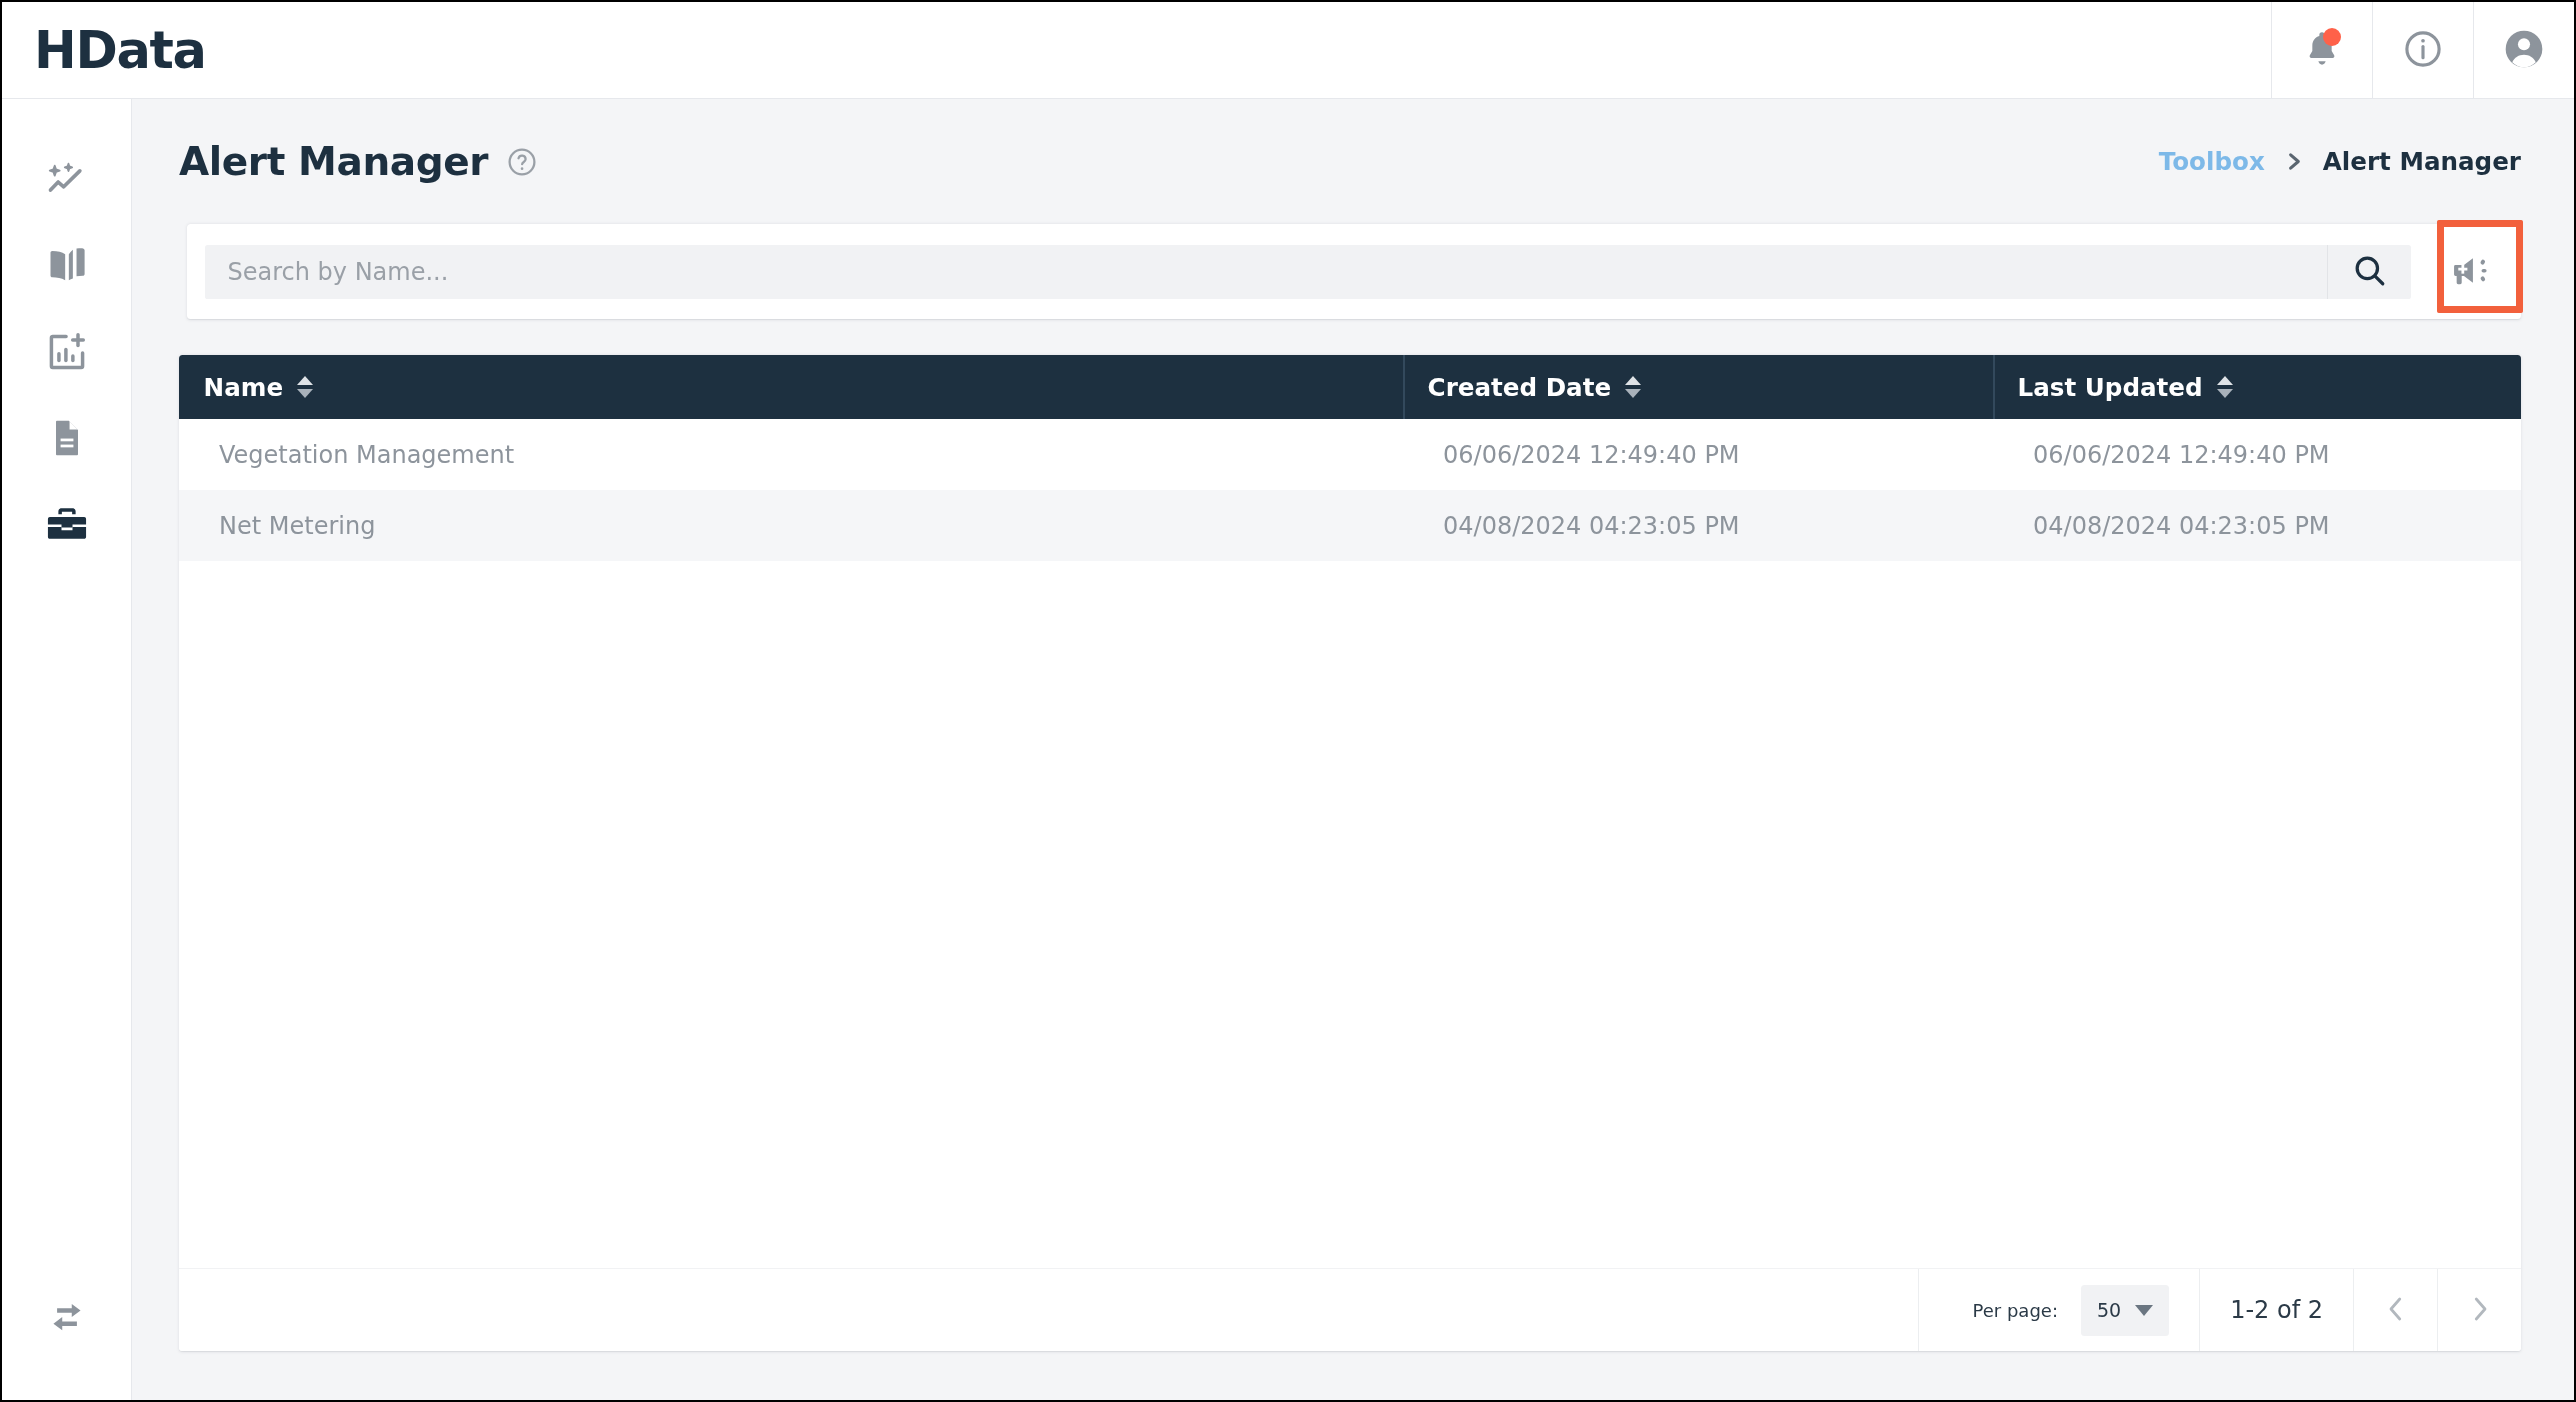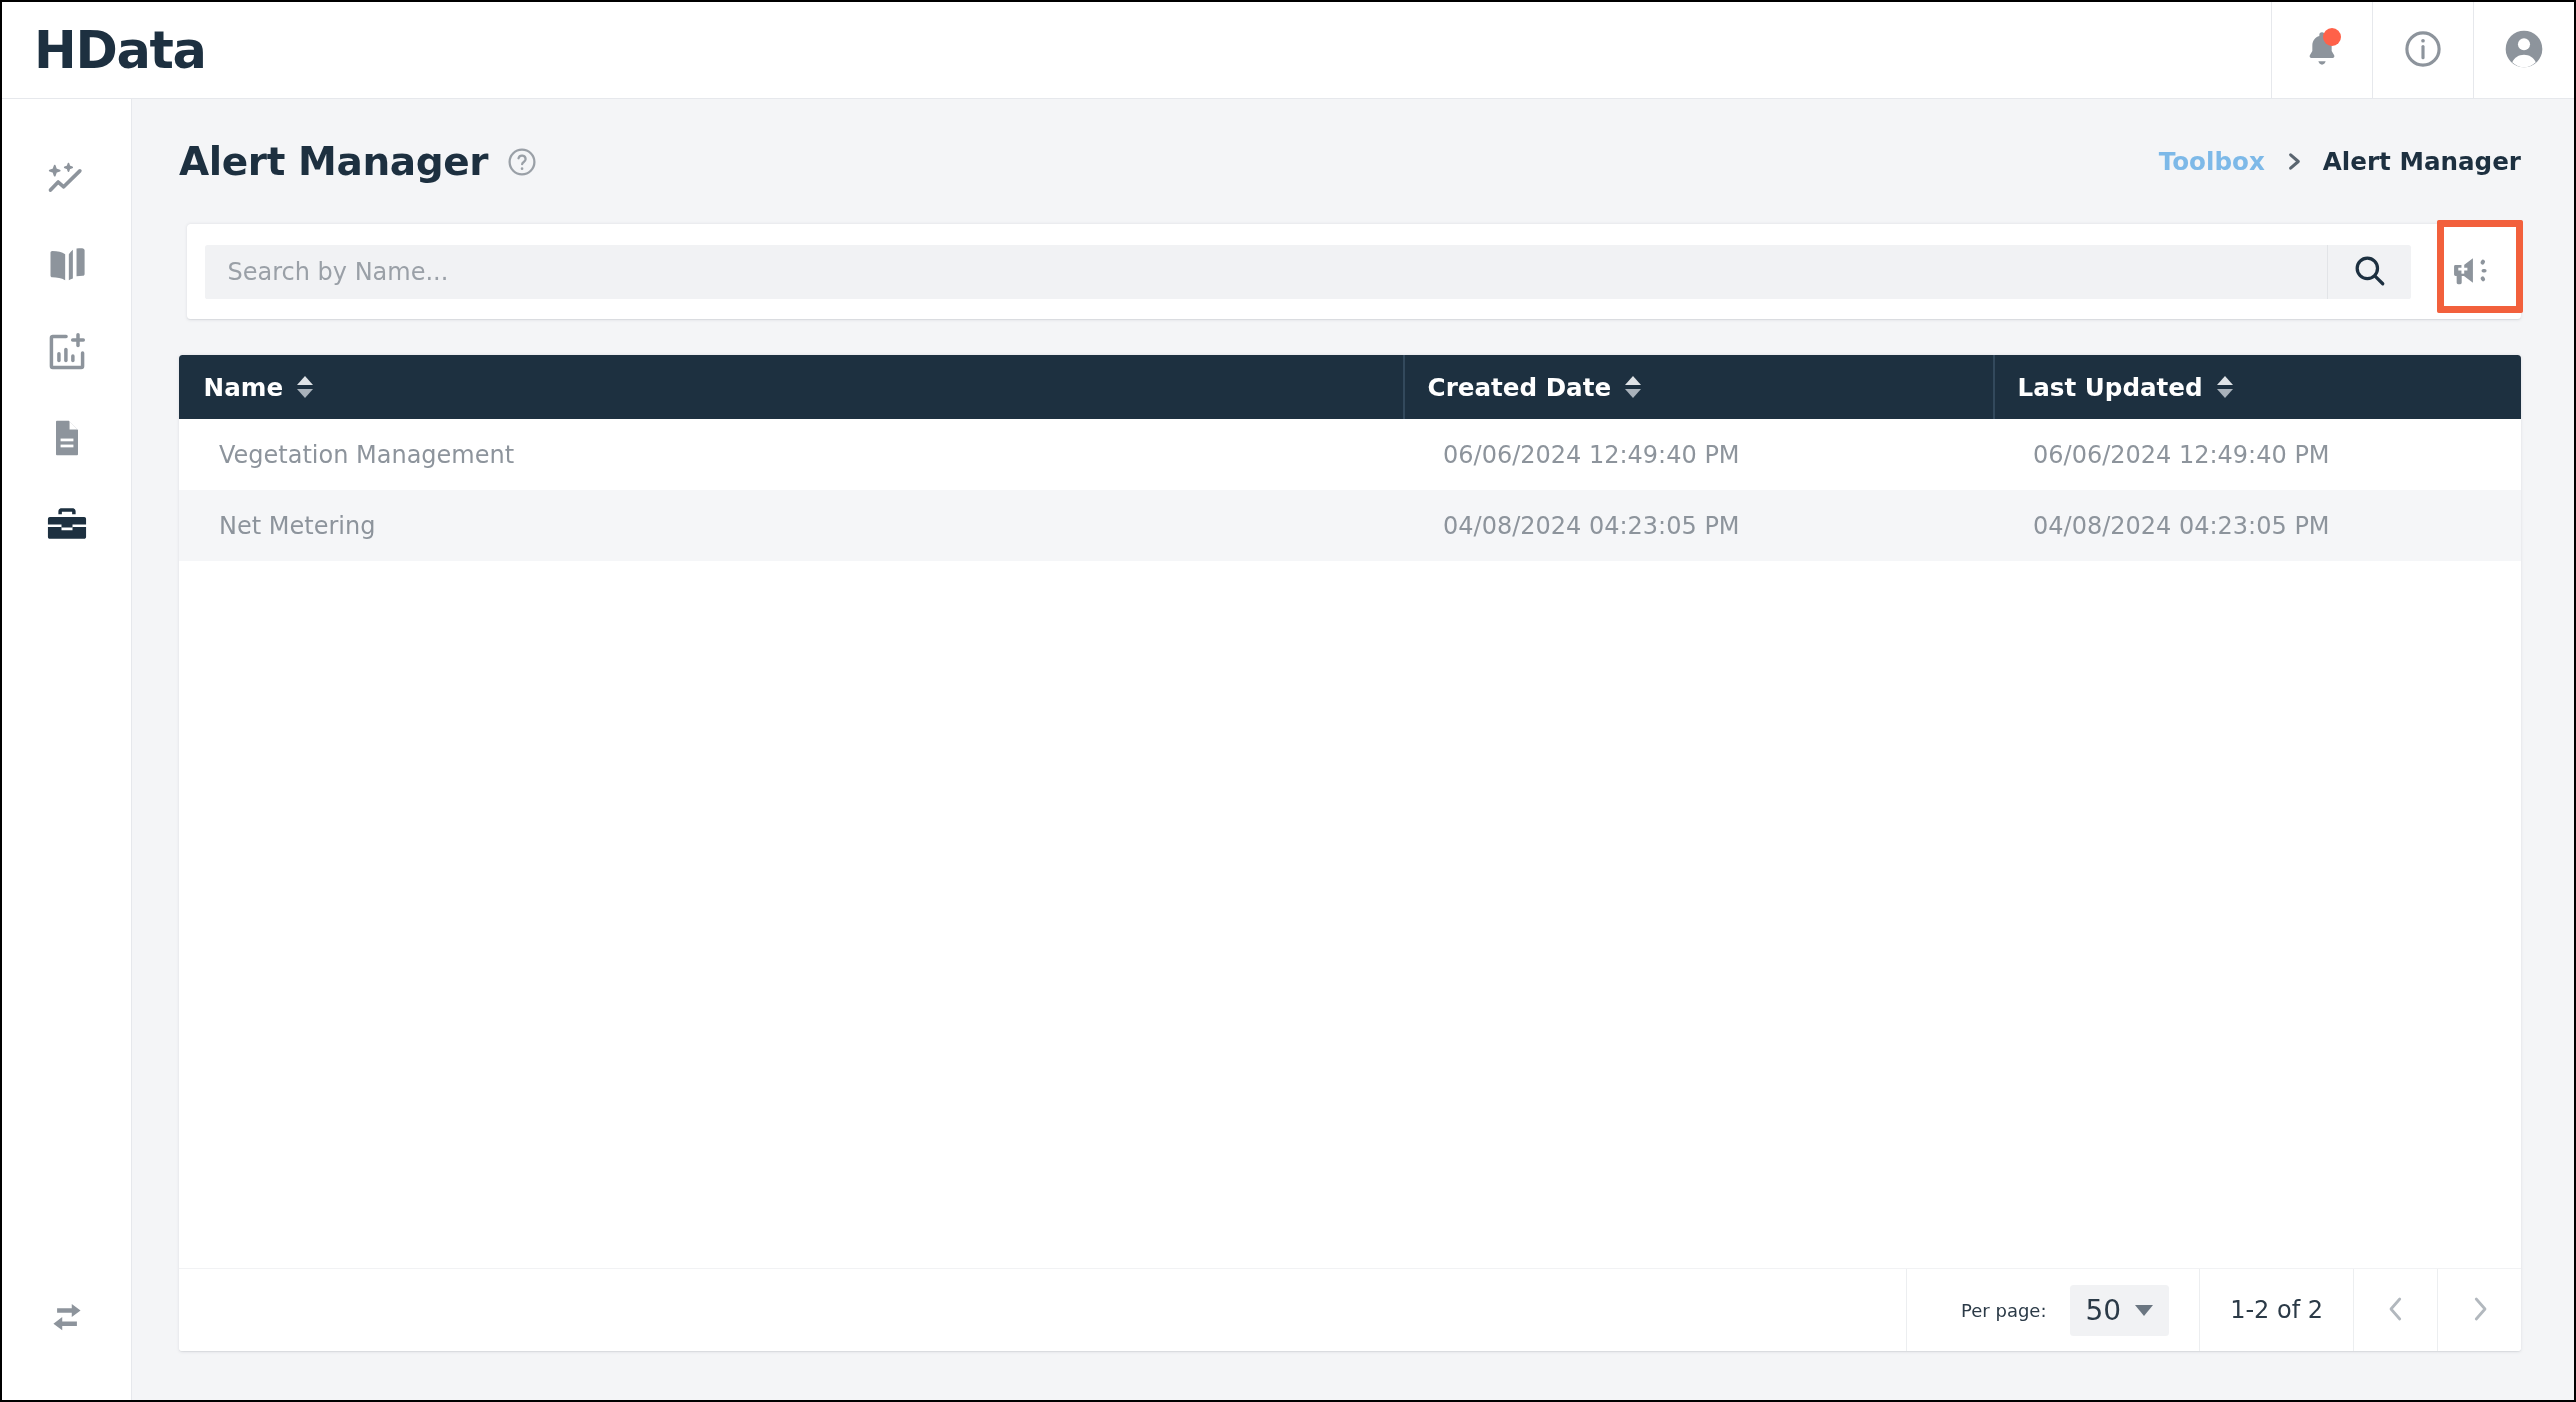--- a/index.html
+++ b/index.html
@@ -320,21 +320,21 @@
     background: #f1f2f4;
     border-radius: 3.5px;
     display: flex;
     align-items: center;
     justify-content: center;
     gap: 14px;
     padding: 0 16px;
     cursor: pointer;
   }
   .pg-select span {
-    font-size: 28px;
+    font-size: 19px;
     color: #2b3a47;
     font-family: "DejaVu Sans", sans-serif;
   }
   .caret {
     width: 0; height: 0;
     border-left: 9.7px solid transparent;
     border-right: 9.7px solid transparent;
     border-top: 11.4px solid #6b7681;
   }
   .pg-range {

